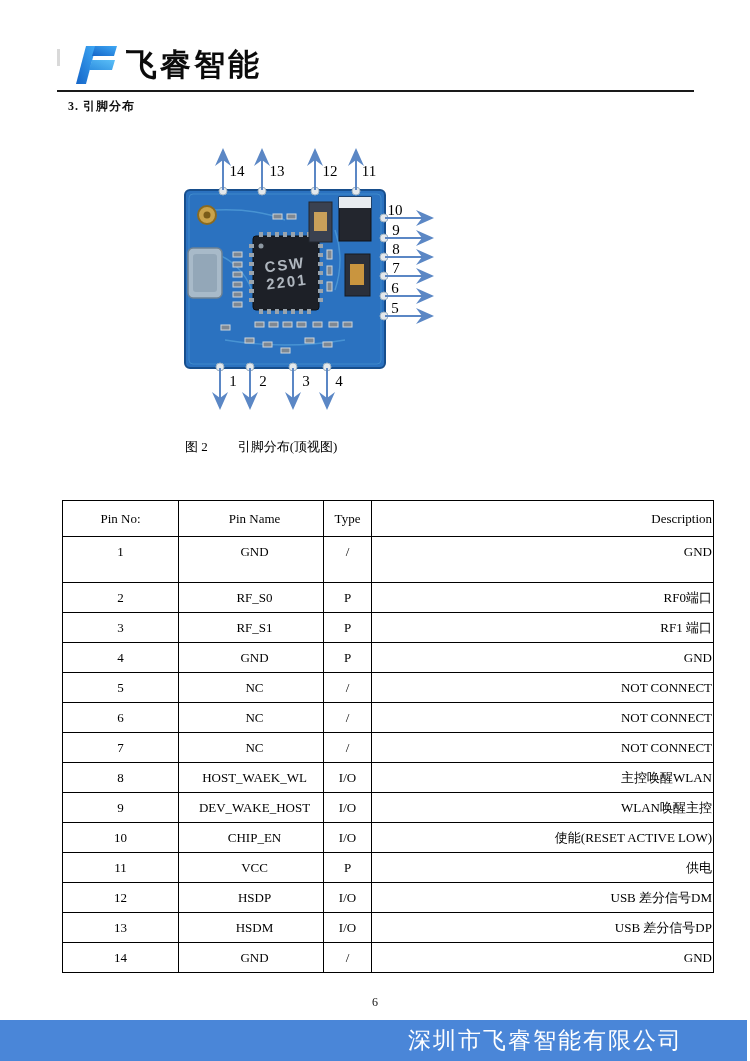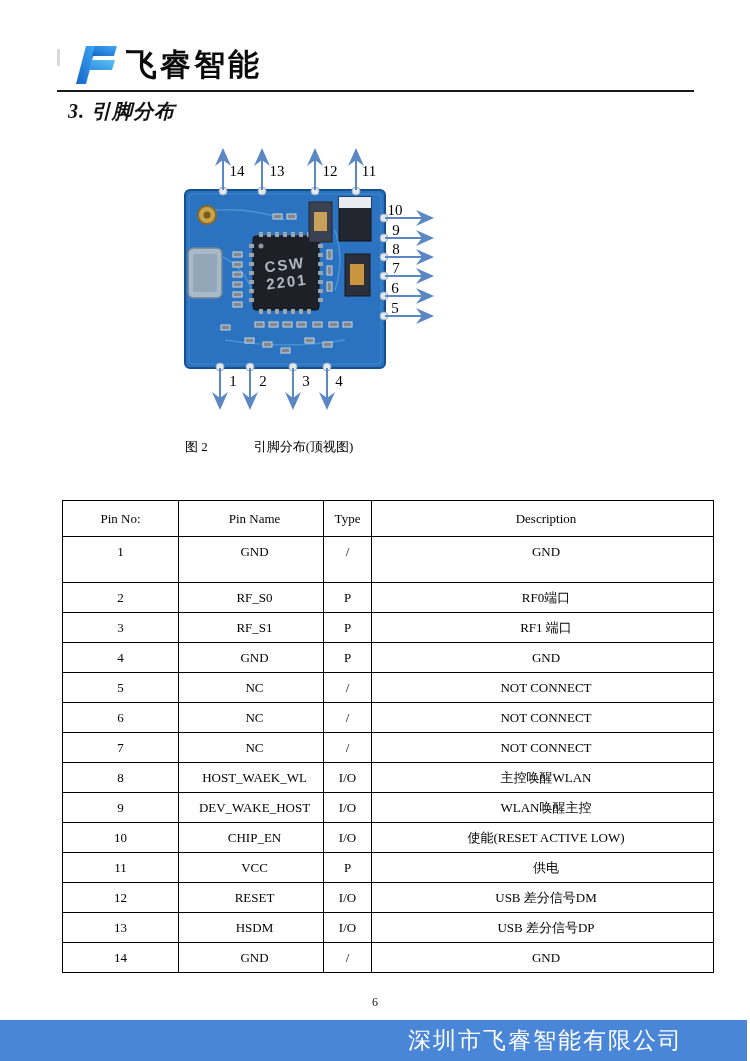--- a/index.html
+++ b/index.html
@@ -18,50 +18,50 @@
   .logo-wrap{position:absolute;left:72px;top:44px;display:flex;align-items:center;gap:8px;}
   .logo-text{
     font-family:"Liberation Sans","DejaVu Sans",sans-serif;
     font-weight:bold;font-size:31px;color:#0b0b0b;letter-spacing:3px;white-space:nowrap;
   }
   .header-rule{position:absolute;left:57px;top:90px;width:637px;height:2px;background:#1a1a1a;}
   .artifact{position:absolute;left:57px;top:49px;width:3px;height:17px;background:#d9d9d9;}
   
   .section-heading{
     position:absolute;left:68px;top:98px;
-    font-size:20px;font-weight:bold;letter-spacing:1px;font-style:italic;
+    font-size:12px;font-weight:bold;letter-spacing:1px;
   }
   
   .figure-canvas{position:absolute;left:140px;top:140px;width:340px;height:280px;}
   .pin-label{
     position:absolute;font-size:15px;color:#000;width:18px;text-align:center;
     font-family:"Liberation Serif","DejaVu Serif",serif;
   }
   .figure-caption{
-    position:absolute;left:185px;top:438px;display:flex;gap:46px;
+    position:absolute;left:185px;top:438px;display:flex;gap:30px;
     font-size:13px;color:#000;
   }
   
   .pin-table{
     position:absolute;left:62px;top:500px;width:625px;
     border-collapse:collapse;table-layout:fixed;
     font-size:13px;color:#000;padding-left:8px;
   }
   .pin-table th,.pin-table td{
     border:1px solid #000;vertical-align:middle;
     font-weight:normal;overflow:hidden;white-space:nowrap;
   }
   .pin-table thead tr{height:36px;}
   .pin-table tbody tr{height:30px;}
   .pin-table tbody tr:first-child{height:46px;}
   .pin-table tbody tr:first-child td{vertical-align:top;padding-top:7px;}
   .col0{width:113px;text-align:center;}
   .col1{width:135px;text-align:center;padding-left:8px;}
   .col2{width:45px;text-align:center;margin-top:8px;}
-  .col3{width:332px;text-align:center;padding-left:8px;}
+  .col3{width:332px;text-align:right;padding-left:8px;}
   
   .page-number{position:absolute;left:0;top:995px;width:750px;text-align:center;font-size:12px;}
   .footer-bar{
     position:absolute;left:0;top:1020px;width:747px;height:41px;
     background:var(--accent_blue);
     display:flex;align-items:center;justify-content:flex-end;
   }
   .footer-company{
     color:#ffffff;font-weight:normal;font-size:23px;letter-spacing:2px;
     padding-right:64px;font-family:"Liberation Serif","DejaVu Serif",serif;
@@ -319,21 +319,21 @@
           <td class="col3">使能(RESET ACTIVE LOW)</td>
         </tr>
         <tr>
           <td class="col0">11</td>
           <td class="col1">VCC</td>
           <td class="col2">P</td>
           <td class="col3">供电</td>
         </tr>
         <tr>
           <td class="col0">12</td>
-          <td class="col1">RESET</td>
+          <td class="col1">HSDP</td>
           <td class="col2">I/O</td>
           <td class="col3">USB 差分信号DM</td>
         </tr>
         <tr>
           <td class="col0">13</td>
           <td class="col1">HSDM</td>
           <td class="col2">I/O</td>
           <td class="col3">USB 差分信号DP</td>
         </tr>
         <tr>

